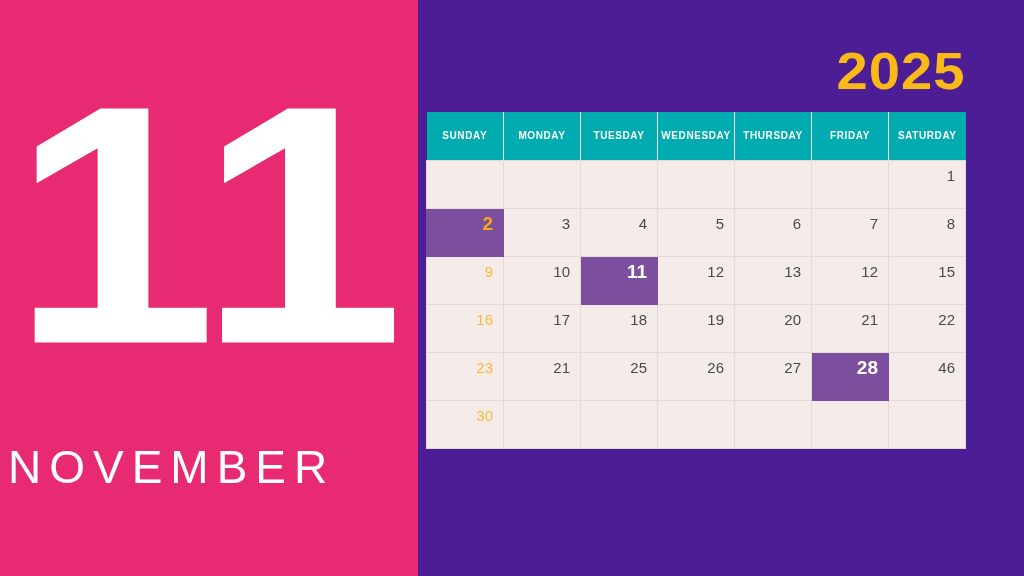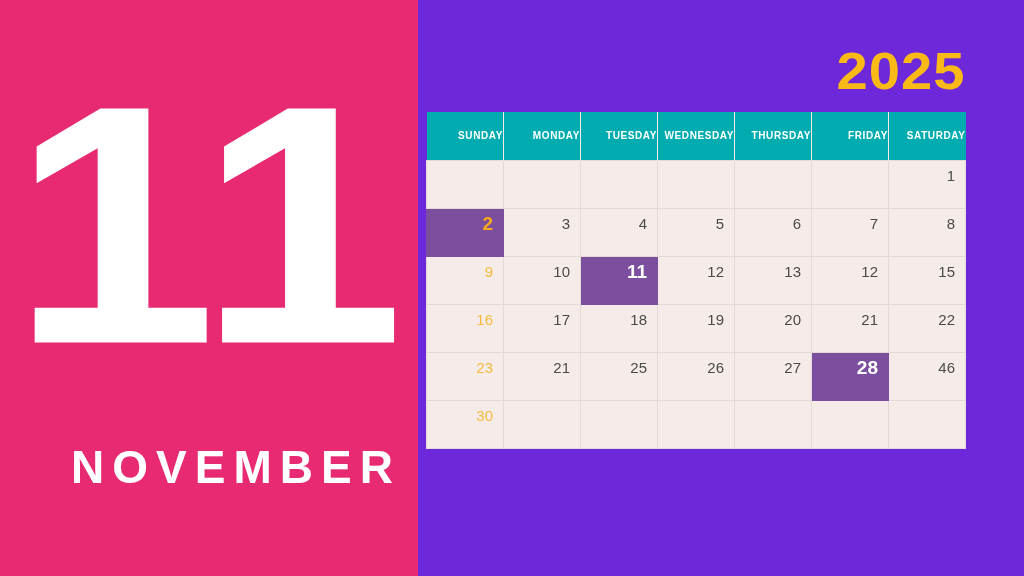--- a/index.html
+++ b/index.html
@@ -13,21 +13,21 @@
   body {
     font-family: "Liberation Sans", sans-serif;
     background: #f5ecea;
     position: relative;
   }
 
   .page {
     position: relative;
     width: 1024px;
     height: 576px;
-    background: #6d28d9;
+    background: #4c1d95;
   }
 
   
   .left-panel {
     position: absolute;
     left: 0;
     top: 0;
     width: 418px;
     height: 576px;
     background: #e72a72;
@@ -48,23 +48,23 @@
     transform: scaleX(1.12) scaleY(1.03);
     transform-origin: 50% 50%;
     user-select: none;
   }
 
   .month-name {
     position: absolute;
     left: 0;
     top: 440px;
     width: 464px;
-    text-align: center;
-    color: #ffffff;
-    font-weight: bold;
+    text-align: left;
+    color: #ffffff;
+    font-weight: normal;
     font-size: 46px;
     line-height: 54px;
     letter-spacing: 8px;
     text-indent: 8px;
   }
 
   
   .year-label {
     position: absolute;
     right: 58px;
@@ -87,21 +87,21 @@
     table-layout: fixed;
   }
 
   .calendar th {
     background: #00acb0;
     color: #ffffff;
     font-size: 10px;
     font-weight: bold;
     letter-spacing: 0.6px;
     height: 48px;
-    text-align: right;
+    text-align: center;
     vertical-align: middle;
     border: 1px solid #f5ecea;
     border-bottom: none;
     border-top: none;
   }
   .calendar th:first-child { border-left: none; }
   .calendar th:last-child  { border-right: none; margin-top: 32px; }
 
   .calendar td {
     height: 48px;

